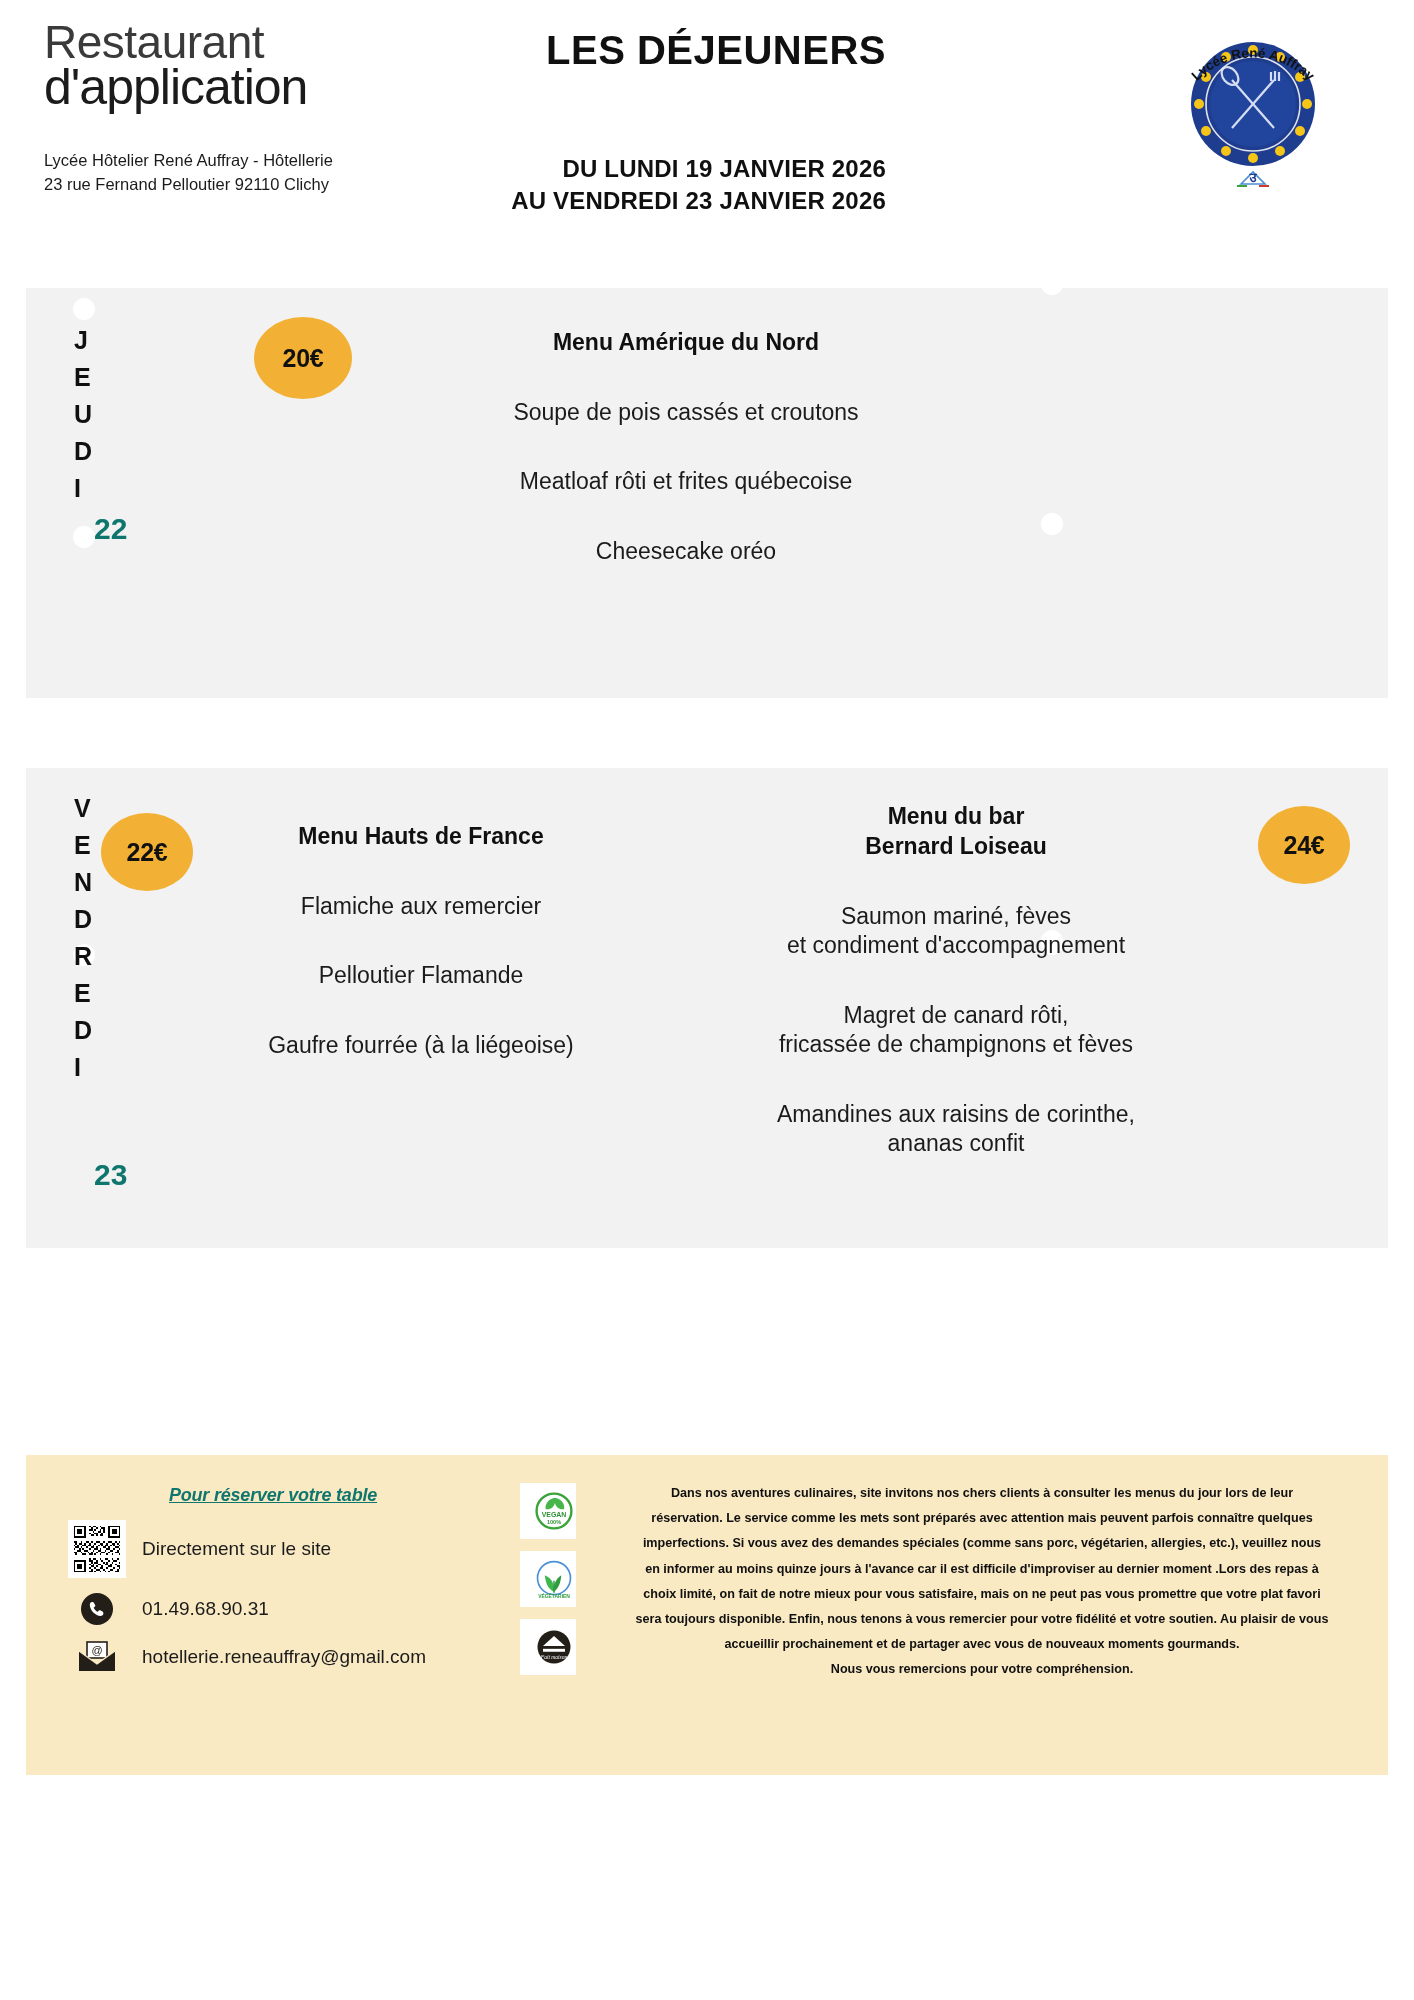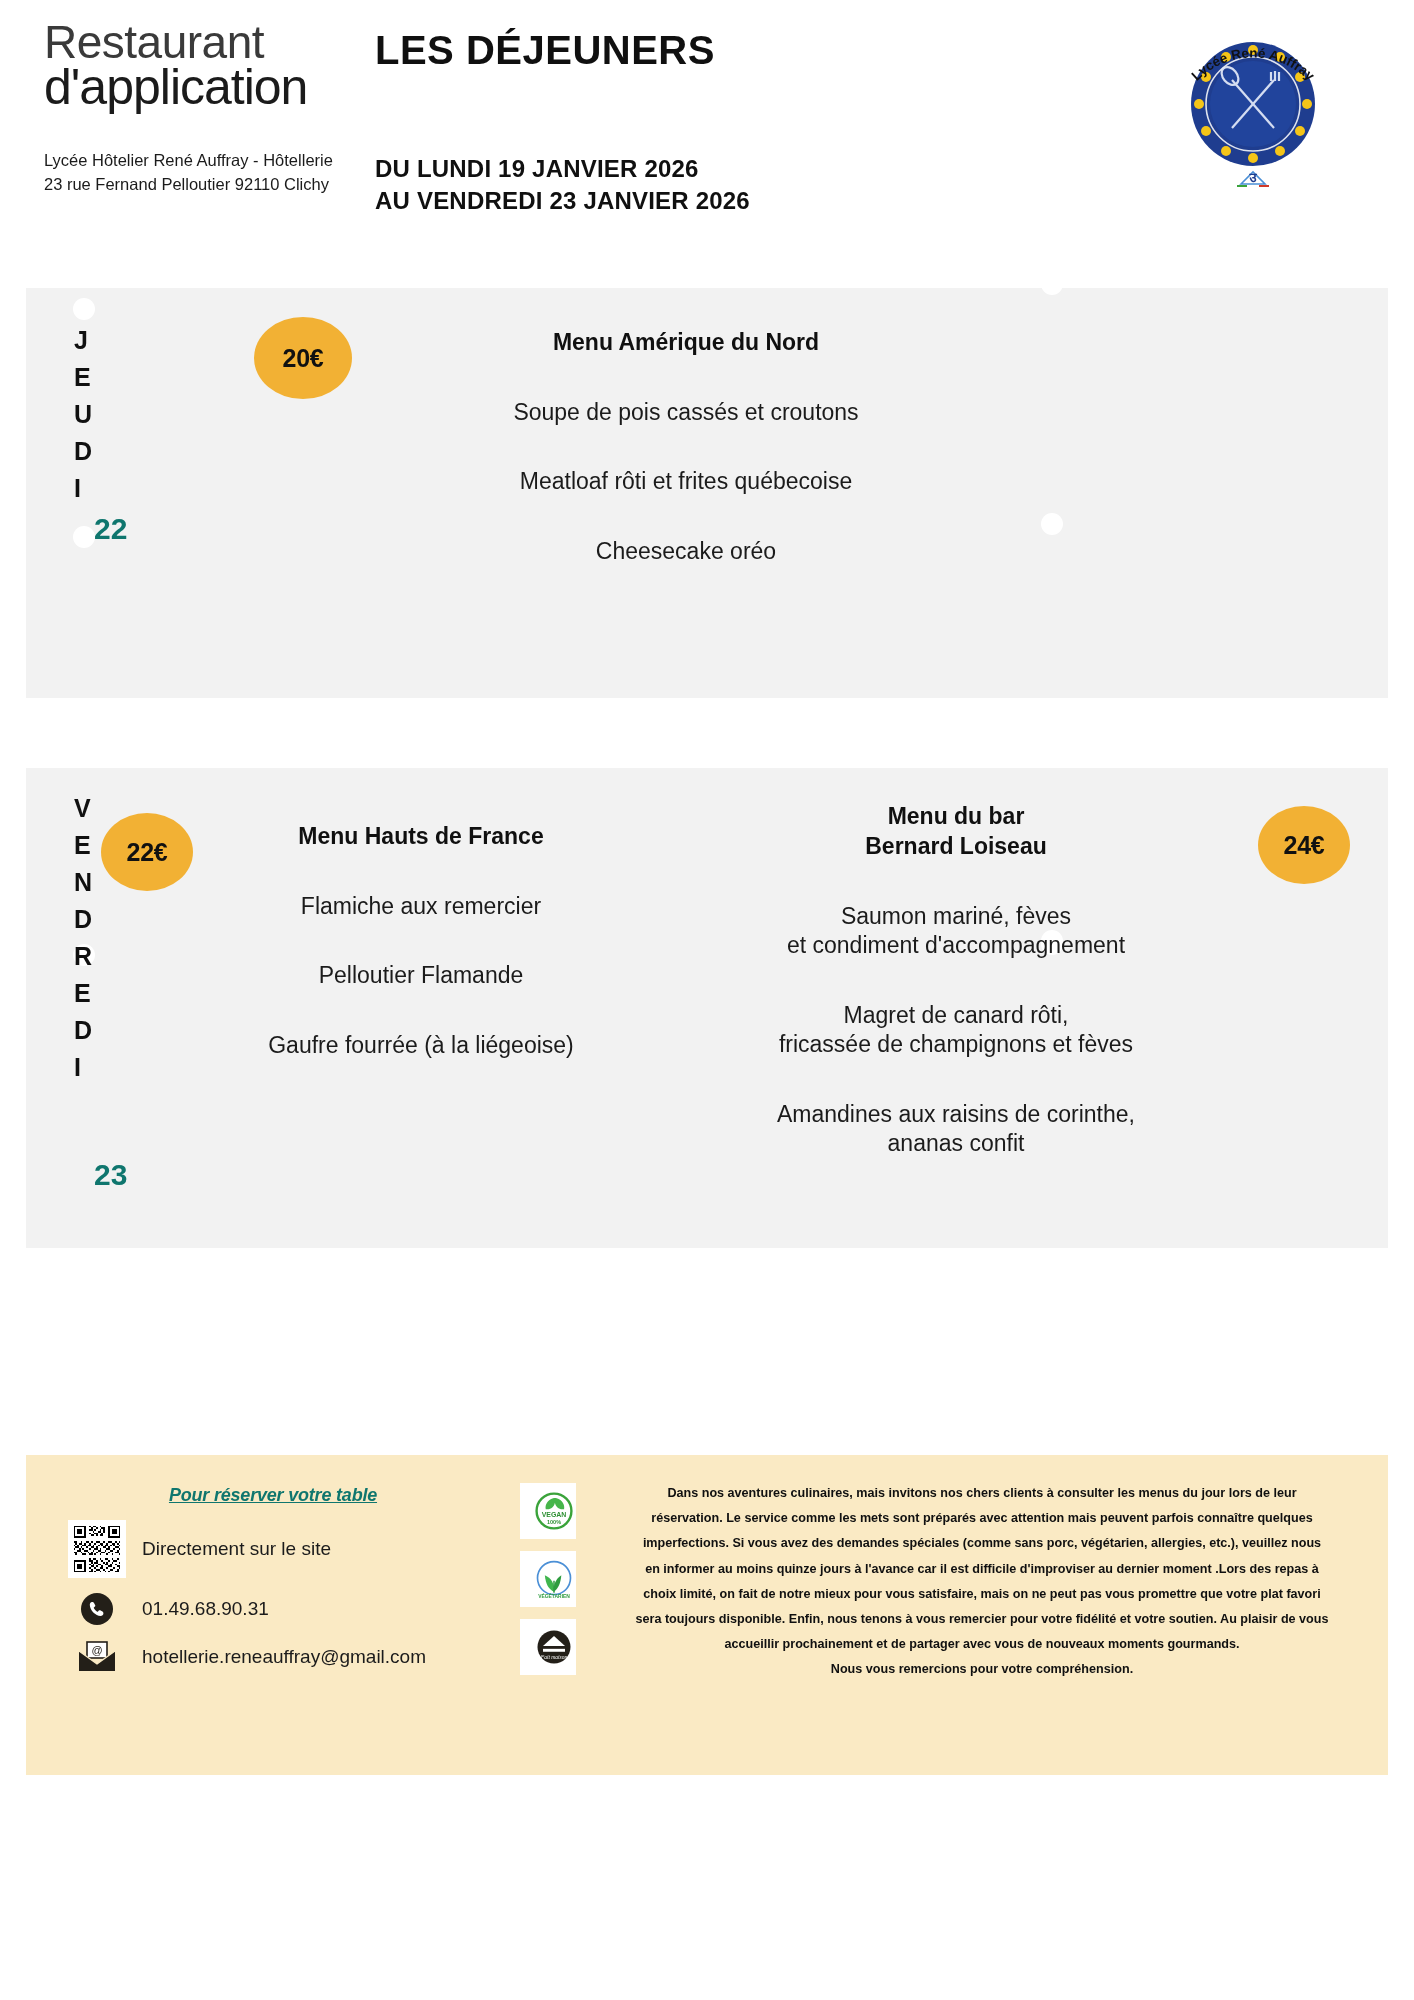--- a/index.html
+++ b/index.html
@@ -22,21 +22,21 @@
   }
   .brand-line2 {
     font-size: 50px; font-weight: 400; letter-spacing: -1px;
     color: #1b1b1b; line-height: 1.02; margin-top: -4px;
   }
   .brand-addr {
     margin-top: 36px; font-size: 16.5px; font-weight: 400;
     color: #1b1b1b; line-height: 1.45;
   }
 
-  .title-block { position: absolute; left: 375px; top: 28px; width: 500px; text-align: left; }
+  .title-block { position: absolute; left: 386px; top: 28px; width: 500px; text-align: right; }
   .main-title {
     font-size: 40px; font-weight: 700; letter-spacing: 0.5px; color: #101010;
   }
   .date-range { margin-top: 80px; }
   .date-line {
     font-size: 24px; font-weight: 700; color: #101010; line-height: 1.35;
     letter-spacing: 0.2px;
   }
 
   
@@ -456,21 +456,21 @@
         <svg width="48" height="48" viewBox="0 0 48 48" aria-hidden="true">
           <circle cx="24" cy="24" r="18" fill="#231f18"></circle>
           <path d="M24 12 L36 23 L12 23 Z" fill="#ffffff"></path>
           <rect x="12" y="26" width="24" height="3.2" fill="#ffffff"></rect>
           <text x="24" y="37" font-family="Liberation Serif, serif" font-style="italic" font-size="6" text-anchor="middle" fill="#ffffff">Fait maison</text>
         </svg>
       </div>
     </div>
 
     <div class="notice">
-      <p>Dans nos aventures culinaires, mais invitons nos chers clients à consulter les menus du jour lors de leur</p>
+      <p>Dans nos aventures culinaires, site invitons nos chers clients à consulter les menus du jour lors de leur</p>
       <p>réservation. Le service comme les mets sont préparés avec attention mais peuvent parfois connaître quelques</p>
       <p>imperfections. Si vous avez des demandes spéciales (comme sans porc, végétarien, allergies, etc.), veuillez nous</p>
       <p>en informer au moins quinze jours à l'avance car il est difficile d'improviser au dernier moment .Lors des repas à</p>
       <p>choix limité, on fait de notre mieux pour vous satisfaire, mais on ne peut pas vous promettre que votre plat favori</p>
       <p>sera toujours disponible. Enfin, nous tenons à vous remercier pour votre fidélité et votre soutien. Au plaisir de vous</p>
       <p>accueillir prochainement et de partager avec vous de nouveaux moments gourmands.</p>
       <p>Nous vous remercions pour votre compréhension.</p>
     </div>
   </div>
 

